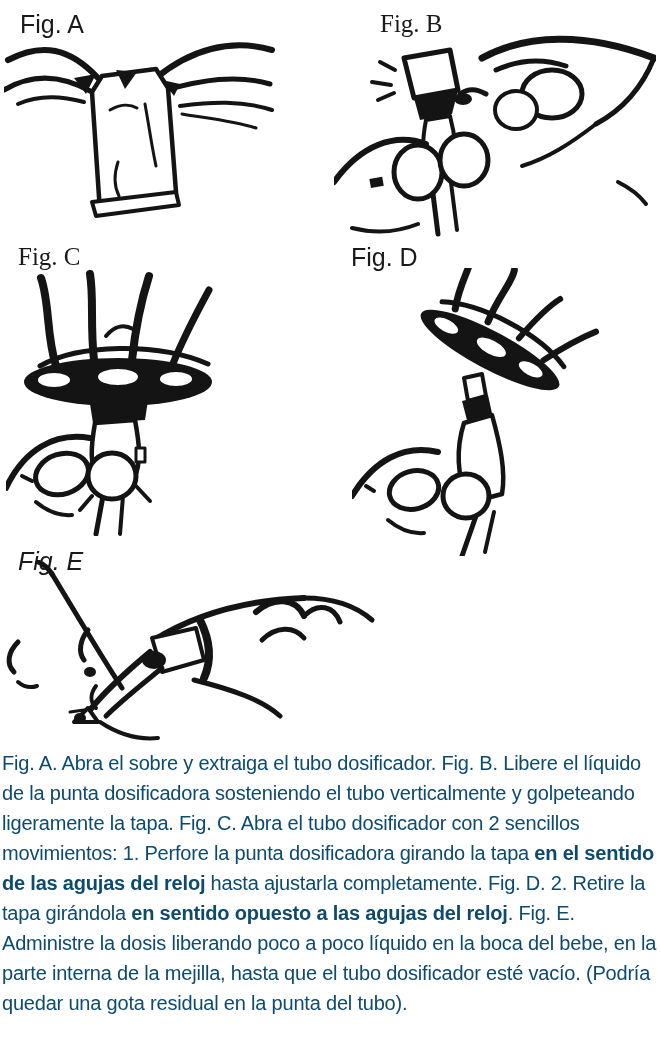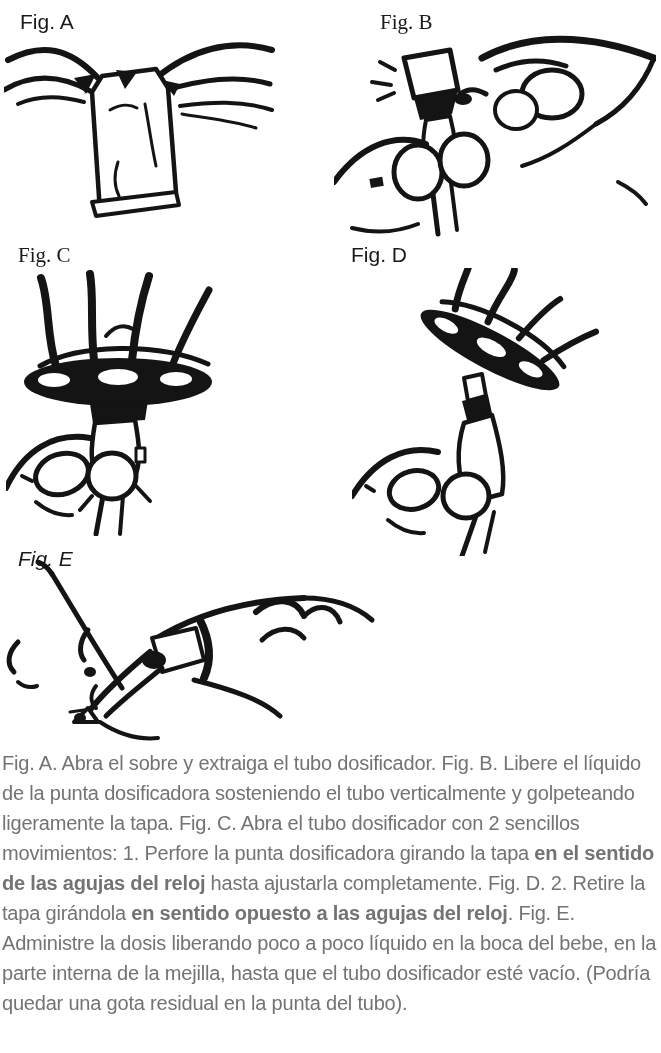--- a/index.html
+++ b/index.html
@@ -6,35 +6,35 @@
   .page{
     position:relative;
     width:661px;height:1053px;
     background:#ffffff;
     font-family:"Liberation Sans", sans-serif;
     color:#141414;
     overflow:hidden;
   }
   .fig-label{
     position:absolute;
-    font-size:21px;
+    font-size:25px;
     letter-spacing:0px;
     color:#1a1a1a;
   }
   .illus{position:absolute;}
   .illus path, .illus ellipse, .illus rect{vector-effect:none;}
   .caption{
     position:absolute;
     left:2px;top:748px;
     width:658px;
     margin:0;
     font-size:20px;
     line-height:30px;
     letter-spacing:-0.2px;
-    color:#737373;
+    color:#0c4a6e;
   }
   .caption .b{font-weight:bold;}
 </style>
 </head>
 <body>
 
 <div class="page">
 
   <div class="fig-label" style="left:20px;top:10px;">Fig. A</div>
   <svg class="illus" style="left:4px;top:34px;" width="272" height="198" viewBox="0 0 272 198" fill="none" stroke="#141414" stroke-linecap="round" stroke-linejoin="round">

